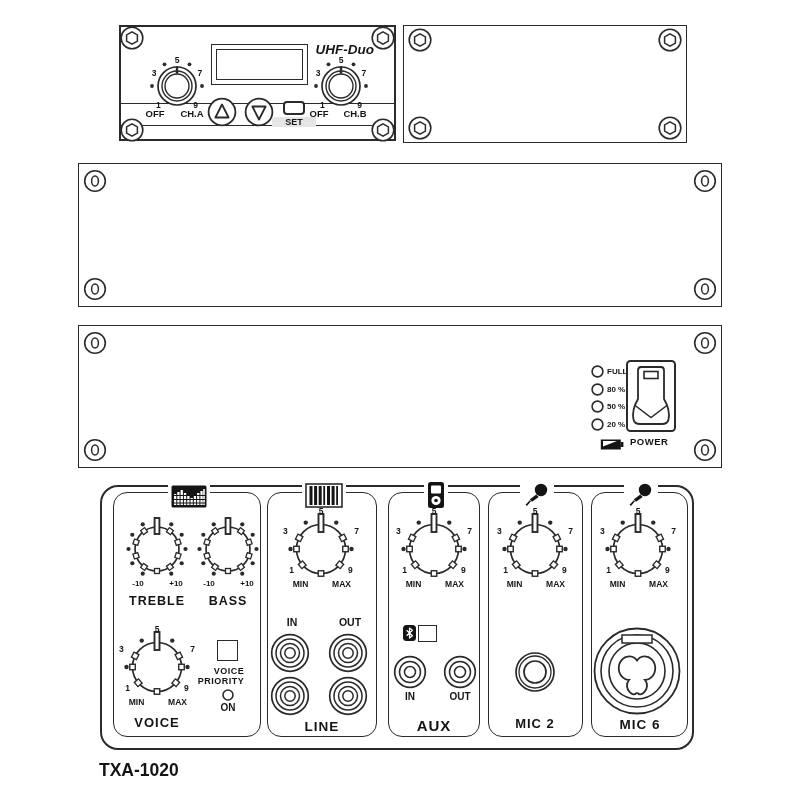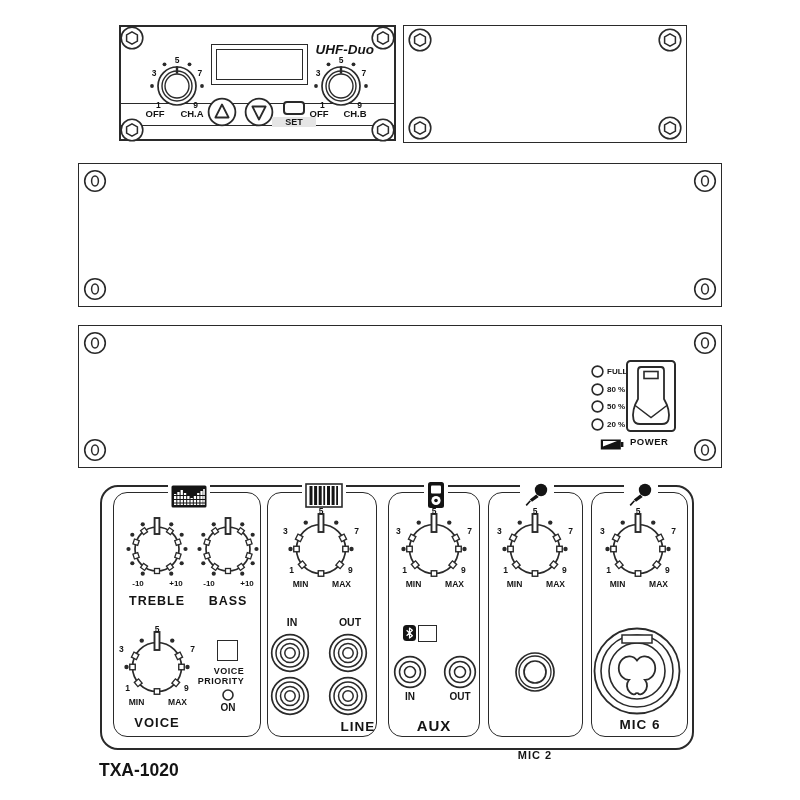--- a/index.html
+++ b/index.html
@@ -518,21 +518,21 @@
 <div style="position:absolute;left:328px;top:676px;">
     <svg width="40" height="40">
       <g fill="none" stroke="#2a2a2a">
         <circle cx="20" cy="20" r="18.3" stroke-width="1.7"></circle>
         <circle cx="20" cy="20" r="14" stroke-width="1.5"></circle>
         <circle cx="20" cy="20" r="9.5" stroke-width="1.5"></circle>
         <circle cx="20" cy="20" r="5.2" stroke-width="1.5"></circle>
       </g>
     </svg>
   </div>
-<div class="lbl" style="left:270px;top:719px;width:104px;font-size:13.5px;letter-spacing:1px;padding-left:36px;">LINE</div>
+<div class="lbl" style="left:270px;top:719px;width:104px;font-size:13.5px;letter-spacing:1px;">LINE</div>
 
 <div style="position:absolute;left:403px;top:625px;">
   <svg width="13" height="16" viewBox="0 0 13 16">
     <rect x="0" y="0" width="13" height="16" rx="3.5" fill="#141414"></rect>
     <path d="M3.6,5.2 L9.4,10.8 L6.5,13 L6.5,3 L9.4,5.2 L3.6,10.8" fill="none" stroke="#fff" stroke-width="1.2" stroke-linejoin="round"></path>
   </svg>
 </div>
 <div class="sqbtn" style="left:418px;top:625px;width:19px;height:17px;"></div>
 <div style="position:absolute;left:393px;top:655px;">
     <svg width="34" height="34">
@@ -558,21 +558,21 @@
 
 <div style="position:absolute;left:513px;top:650px;">
   <svg width="44" height="44">
       <g fill="none" stroke="#2a2a2a">
         <circle cx="22" cy="22" r="19" stroke-width="1.7"></circle>
         <circle cx="22" cy="22" r="16" stroke-width="1.3"></circle>
         <circle cx="22" cy="22" r="11" stroke-width="1.7"></circle>
       </g>
     </svg>
 </div>
-<div class="lbl" style="left:485px;top:749px;width:100px;font-size:11px;letter-spacing:1px;text-align:center;">MIC 2</div>
+<div class="lbl" style="left:485px;top:717px;width:100px;font-size:13px;letter-spacing:1px;text-align:center;">MIC 2</div>
 
 <div style="position:absolute;left:591px;top:625px;">
   <svg width="92" height="92" viewBox="0 0 92 92">
     <g fill="none" stroke="#2a2a2a">
       <circle cx="46" cy="46" r="42.5" stroke-width="1.8"></circle>
       <circle cx="46" cy="46" r="36" stroke-width="1.6"></circle>
       <circle cx="46" cy="46" r="28" stroke-width="1.6"></circle>
     </g>
     <rect x="31" y="10" width="30" height="8" fill="#fff" stroke="#2a2a2a" stroke-width="1.5"></rect>
     <path d="M46,35.5

